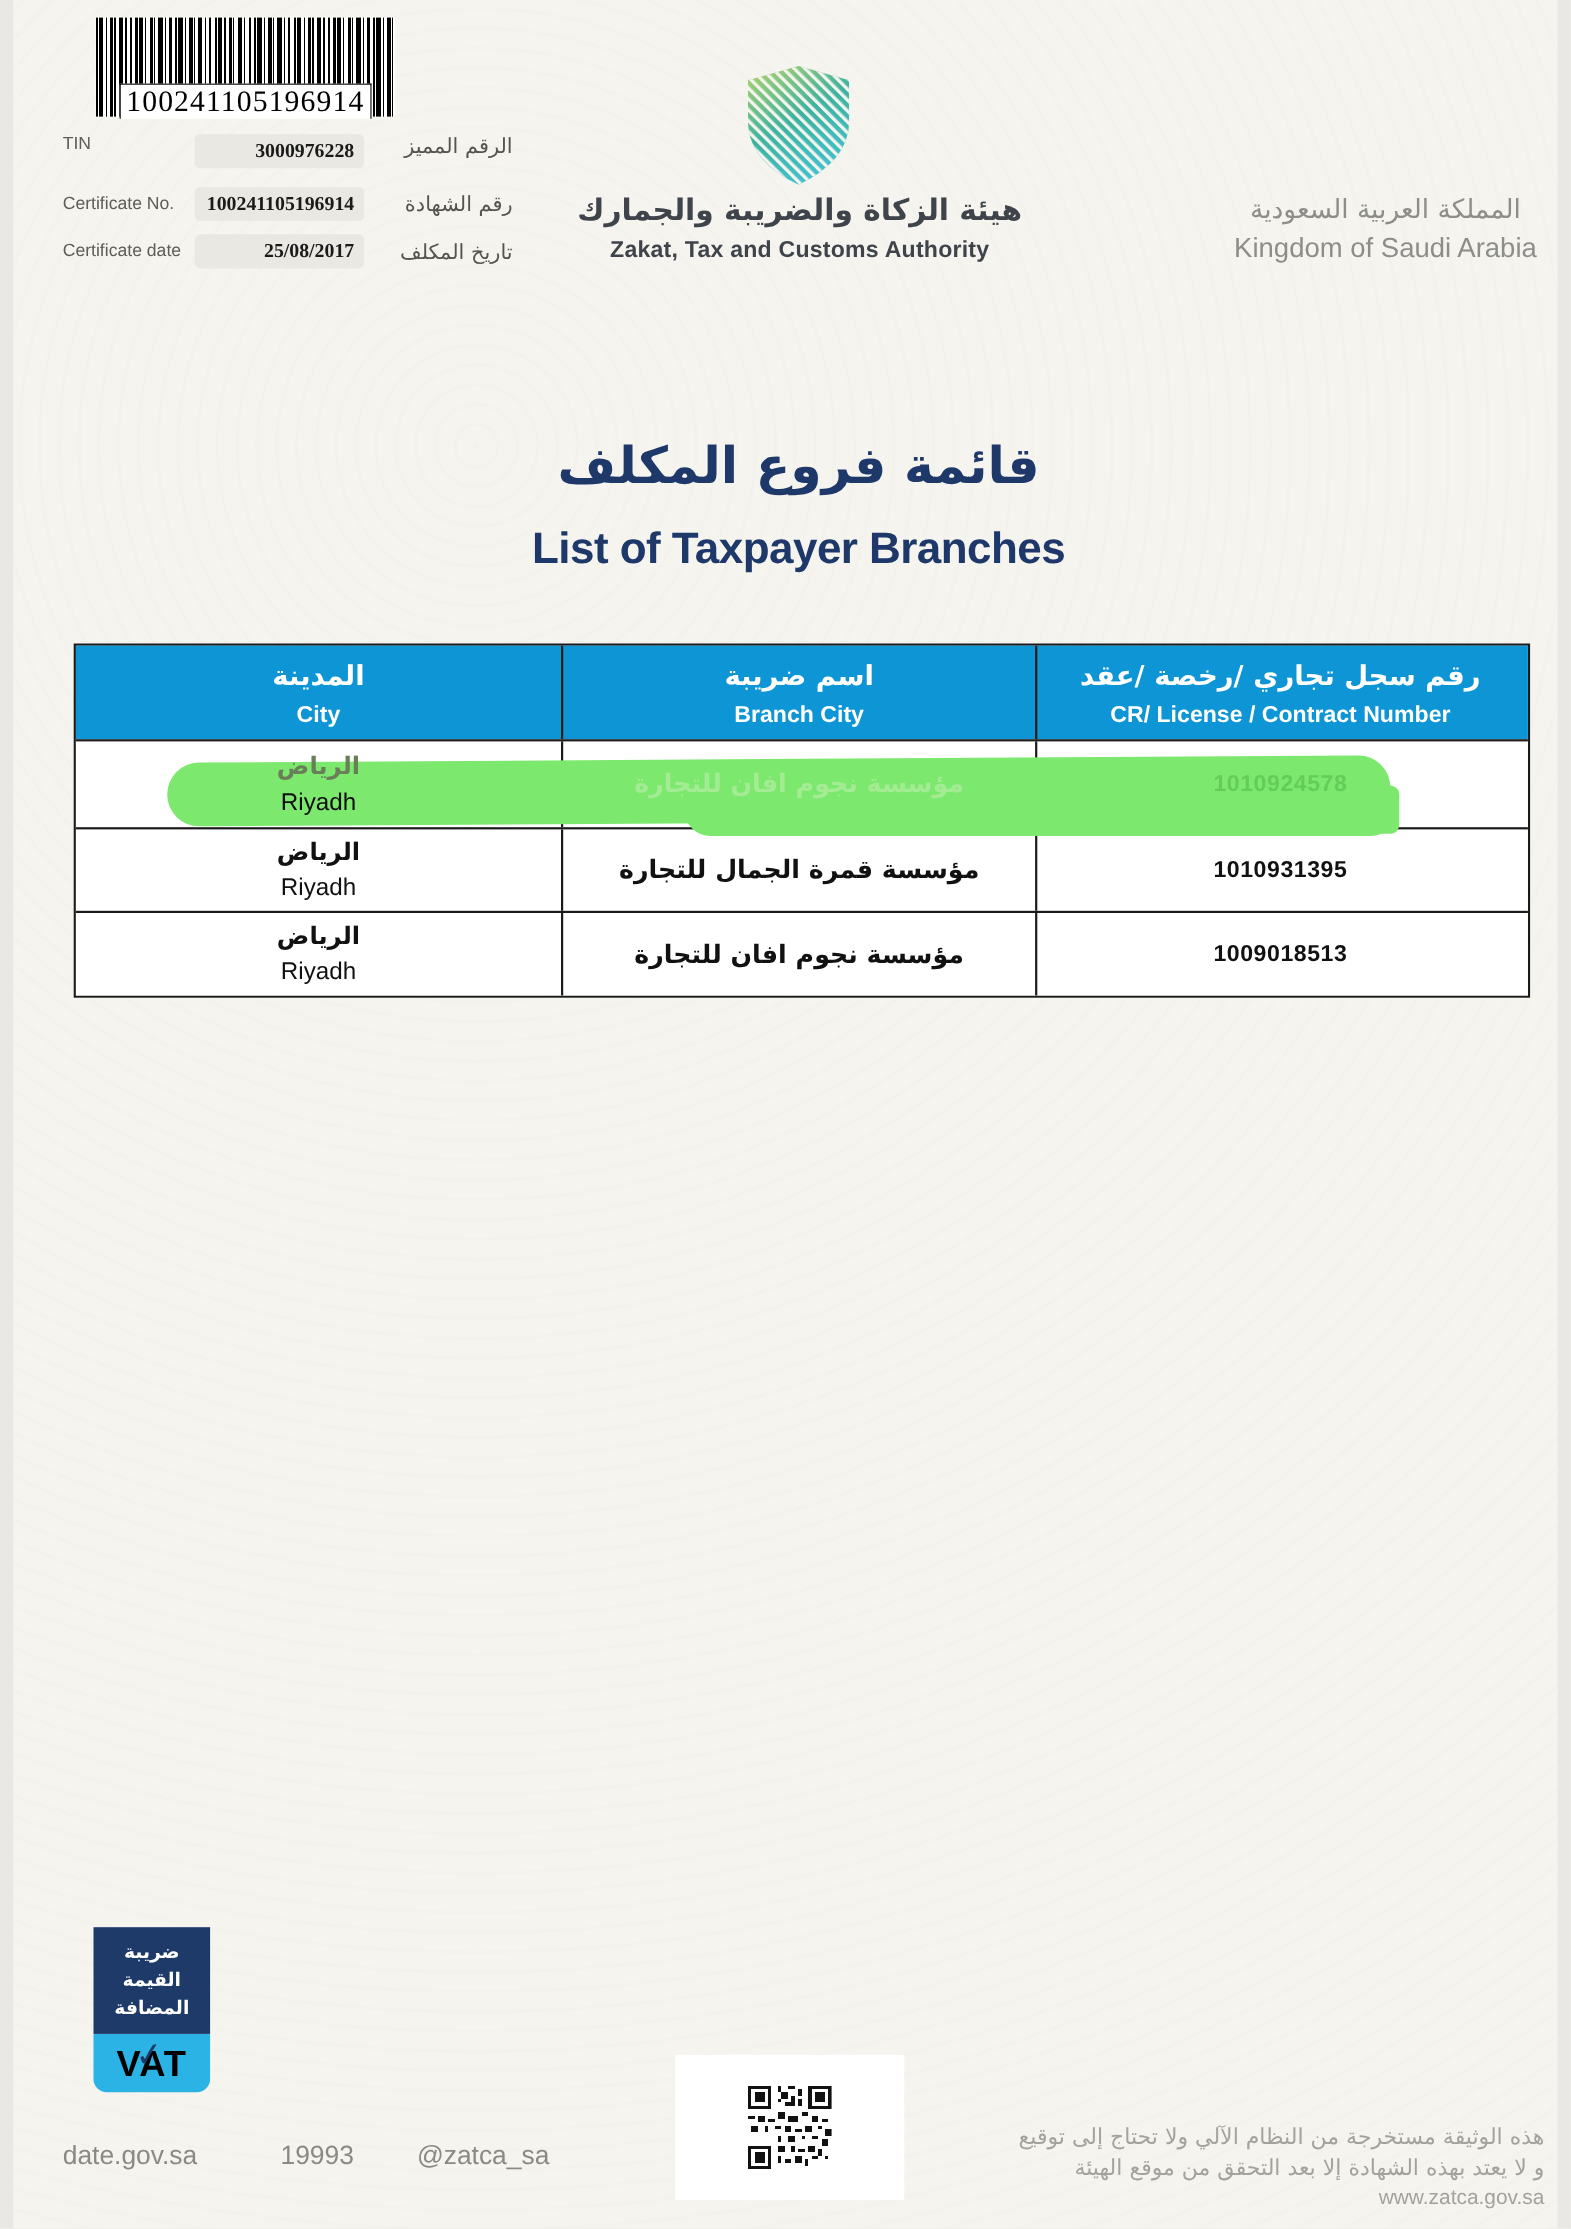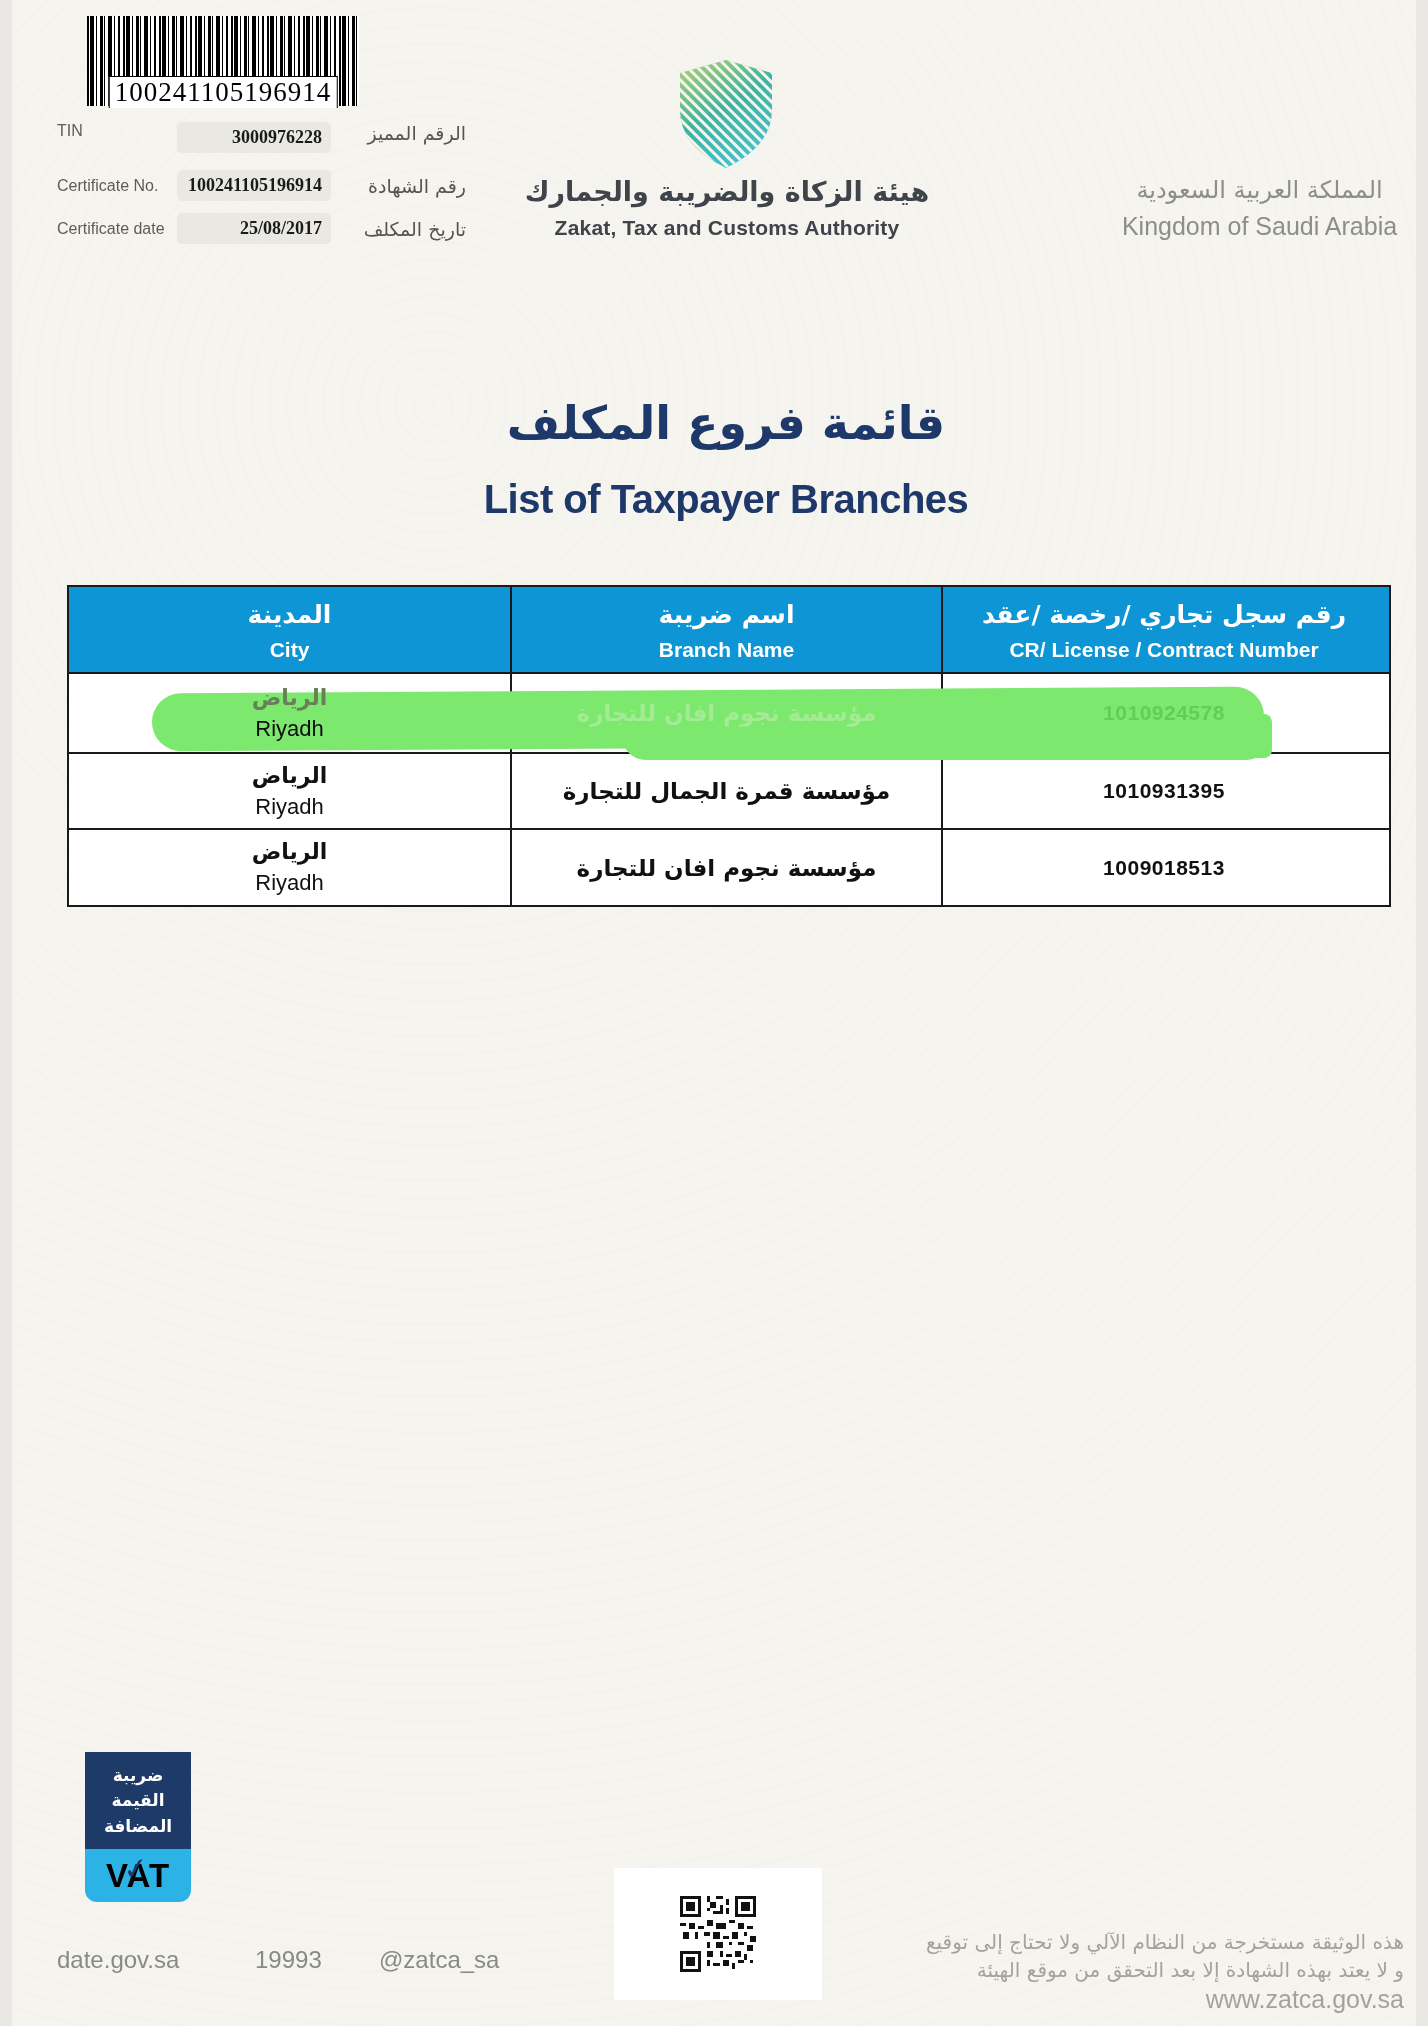--- a/index.html
+++ b/index.html
@@ -72,21 +72,21 @@
   .vat-bottom{left:73px;top:1849px;width:106px;height:53px;background:#2bb3e5;border-radius:0 0 12px 12px;
     display:flex;align-items:center;justify-content:center;}
   .vat-word{font-weight:900;font-size:33px;color:#000000;letter-spacing:1px;position:relative;}
   .vat-check{position:absolute;left:38px;top:2px;color:#1d3a68;font-size:30px;font-weight:bold;transform:rotate(-6deg);}
 
   
   .f-link{top:1946px;font-size:24px;color:#8a8a85;}
   .qr-box{left:602px;top:1868px;width:208px;height:132px;background:#fff;display:flex;align-items:center;justify-content:center;}
   .disc{left:820px;top:1928px;width:572px;text-align:right;color:#a3a29d;}
   .disc .d-ar{direction:rtl;font-family:"DejaVu Sans",sans-serif;font-size:20px;line-height:28px;}
-  .disc .d-url{font-size:25px;line-height:30px;}
+  .disc .d-url{font-size:19px;line-height:30px;}
 </style>
 </head>
 <body>
 
 <div class="page">
 
   <div class="abs barcode">
     <span class="barcode-num">100241105196914</span>
   </div>
 
@@ -141,21 +141,21 @@
   <div class="abs marker m3"></div>
 
   <div class="abs btable">
     <div class="trow thead">
       <div class="tcell c1">
         <div class="h-ar" dir="rtl">المدينة</div>
         <div class="h-en">City</div>
       </div>
       <div class="tcell c2" style="border-color:#1a1a1a;">
         <div class="h-ar" dir="rtl">اسم ضريبة</div>
-        <div class="h-en">Branch Name</div>
+        <div class="h-en">Branch City</div>
       </div>
       <div class="tcell c3">
         <div class="h-ar" dir="rtl">رقم سجل تجاري /رخصة /عقد</div>
         <div class="h-en">CR/ License / Contract Number</div>
       </div>
     </div>
 
     <div class="trow tbody-row r1 hl">
       <div class="tcell c1">
         <div class="city-ar" dir="rtl">الرياض</div>

